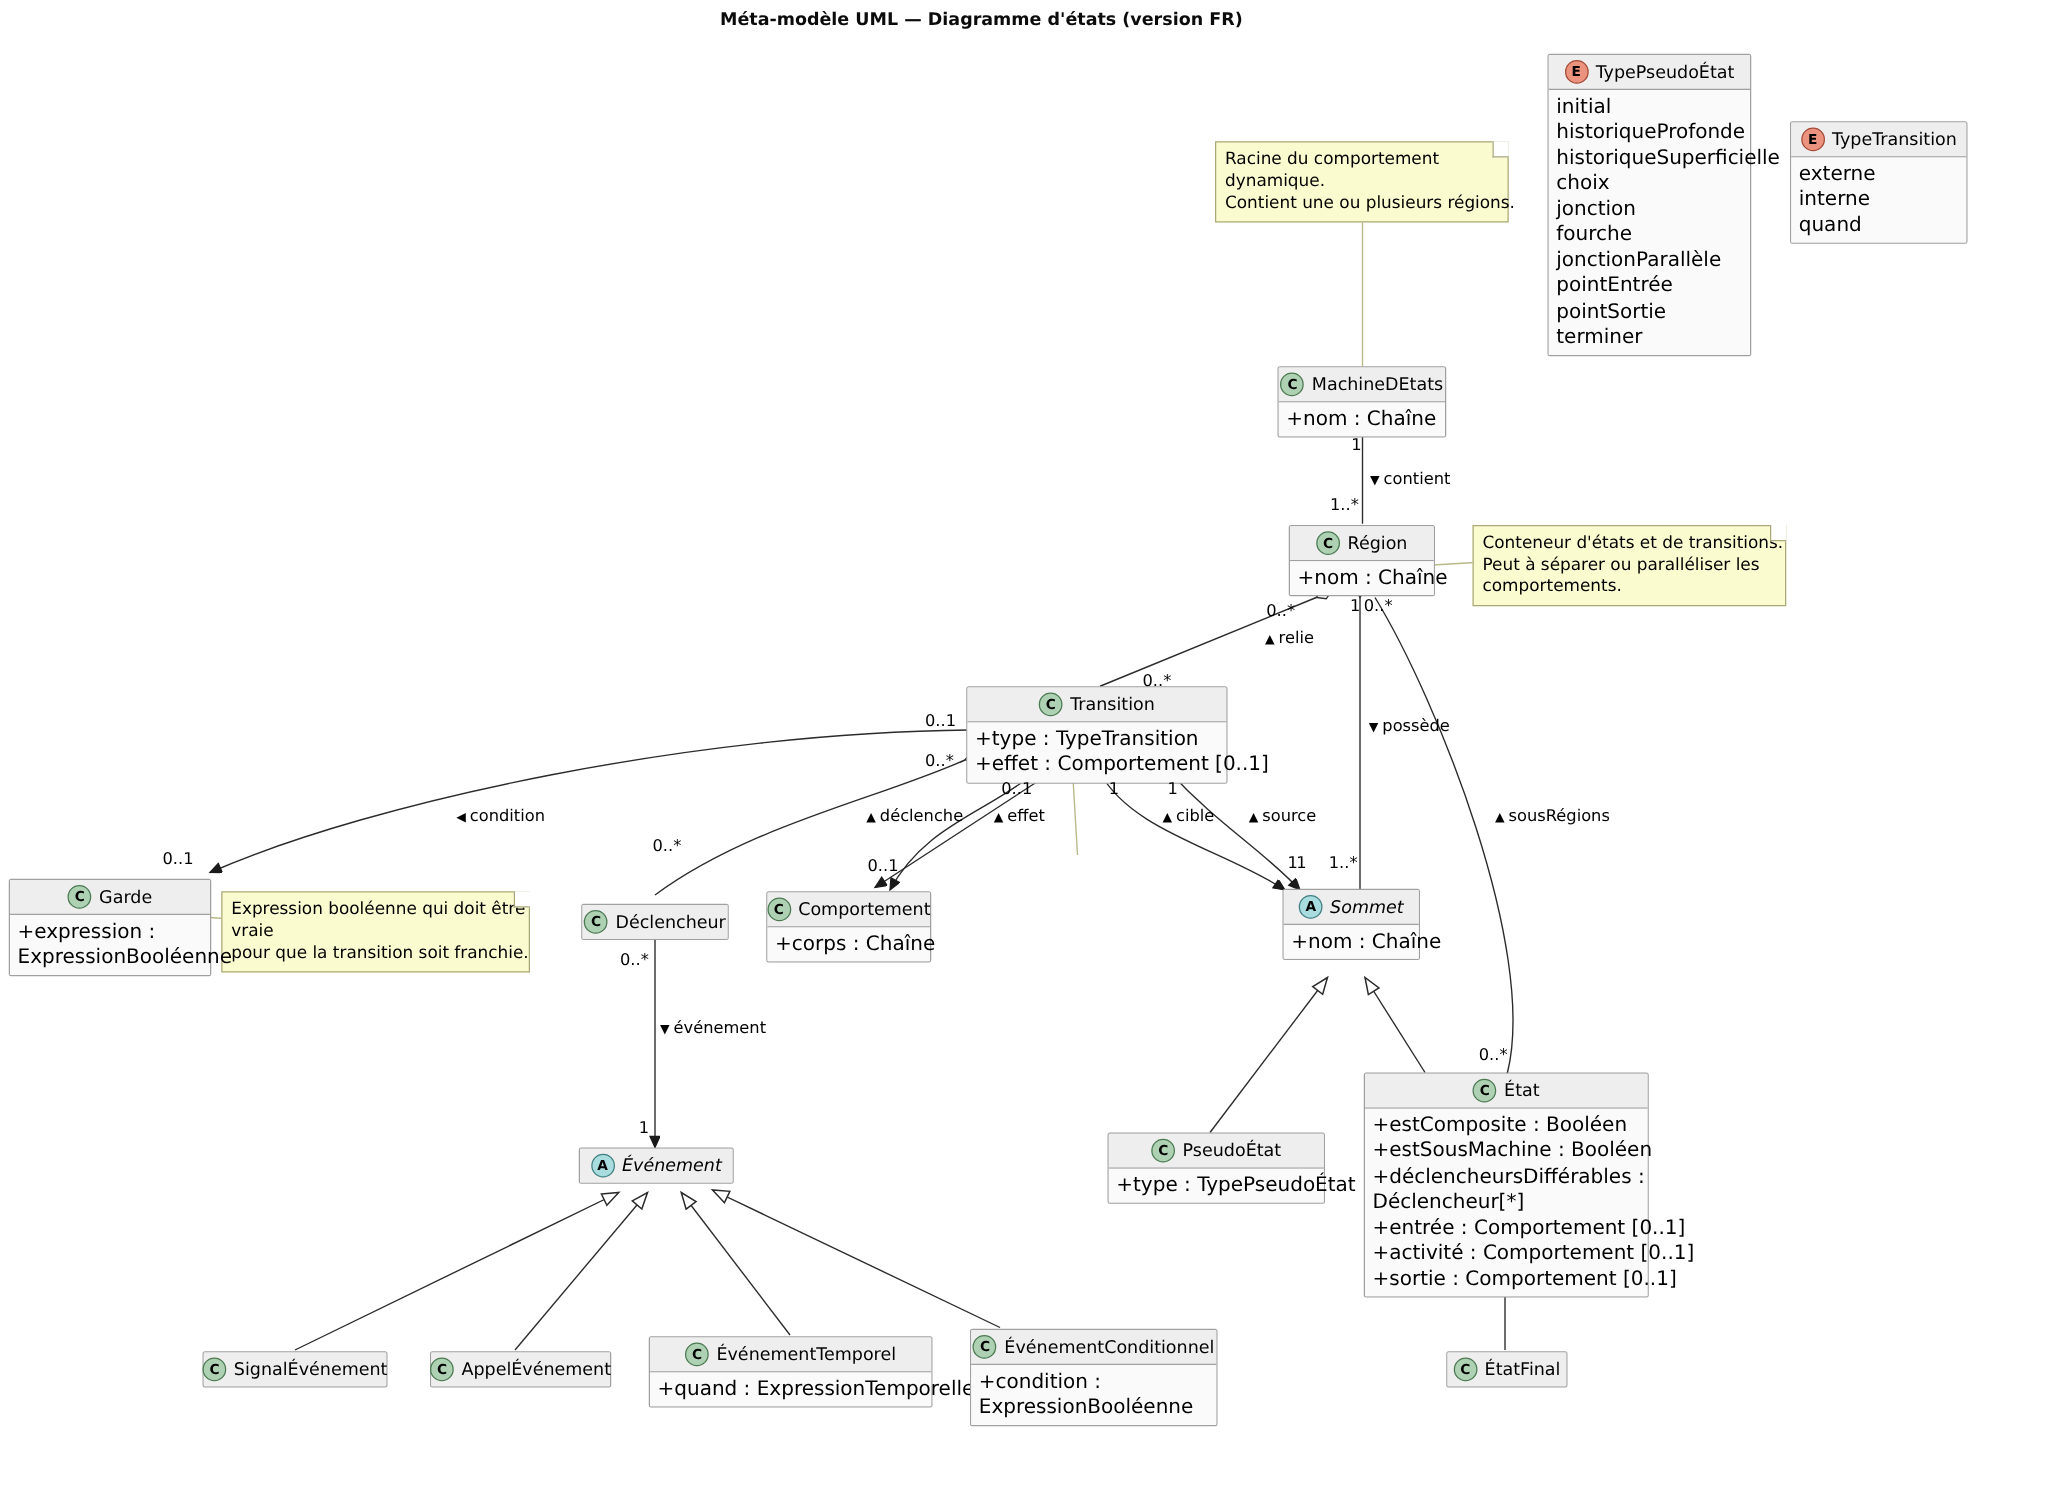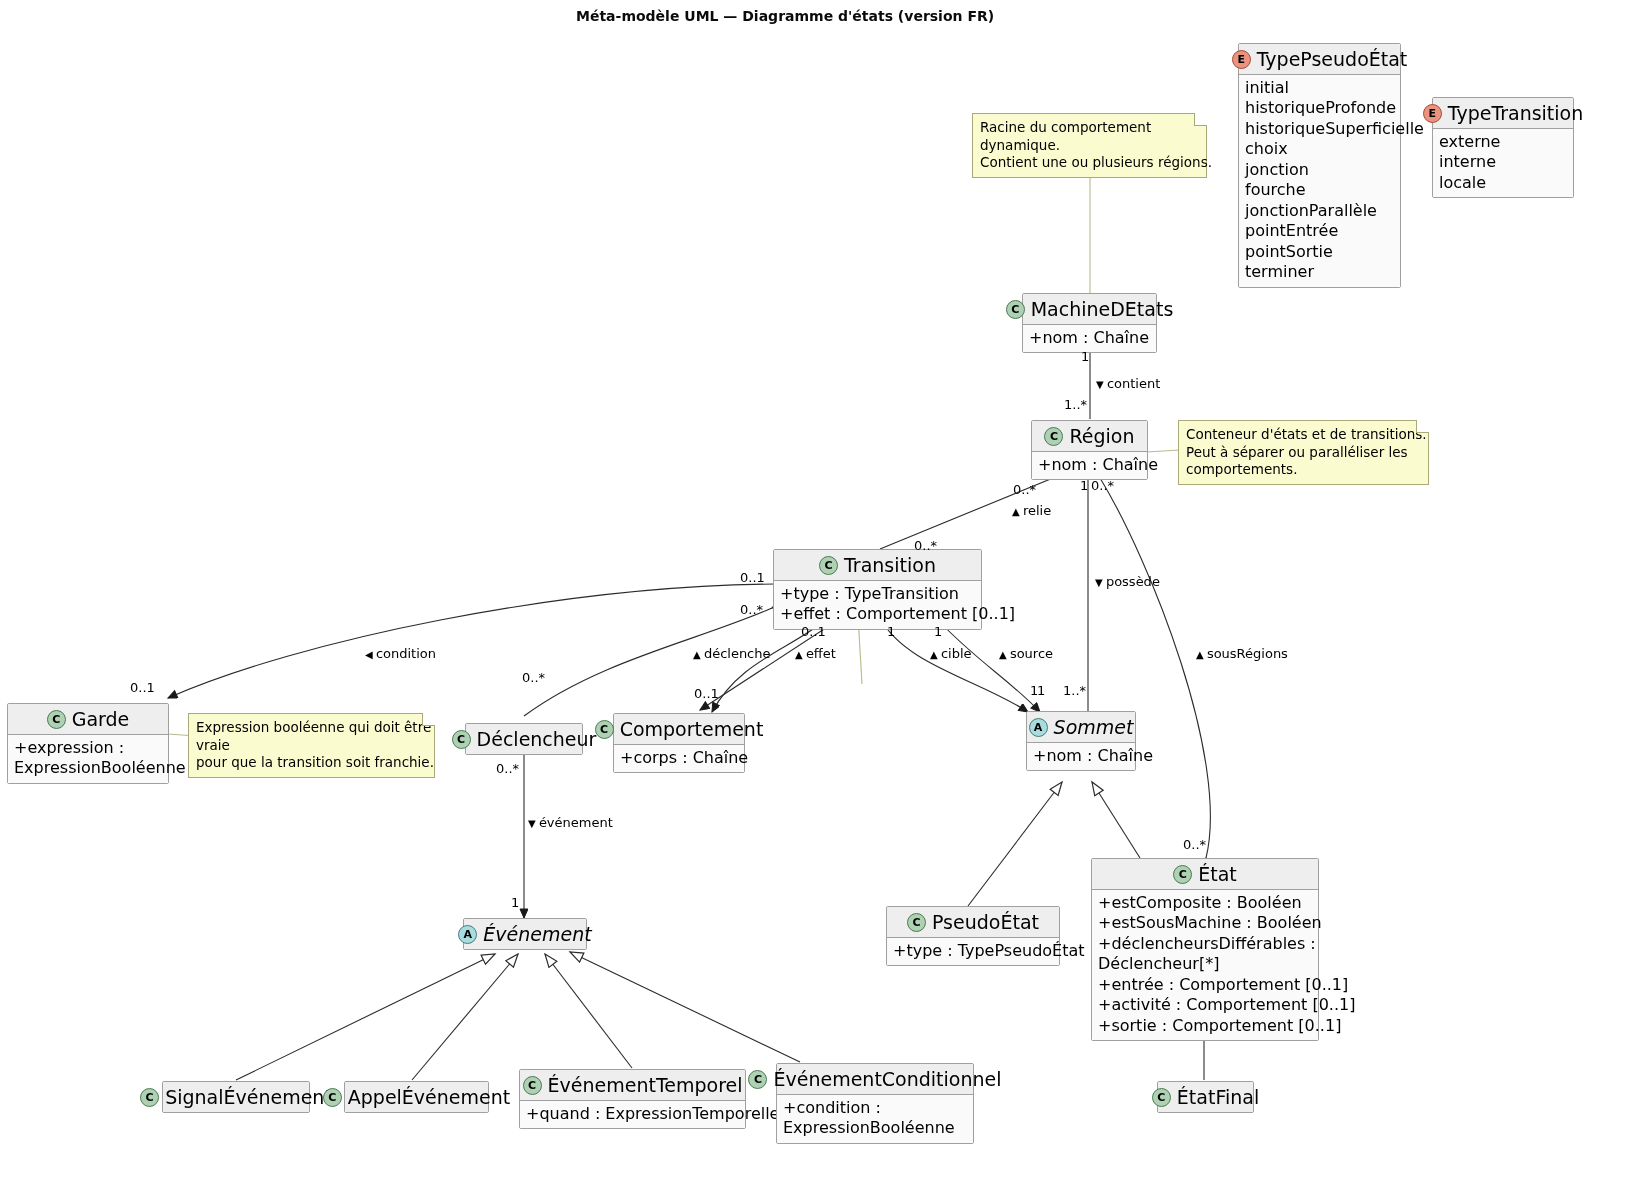--- a/index.html
+++ b/index.html
@@ -11,21 +11,21 @@
 
   
   .uml{position:absolute;border:1px solid #a0a0a0;background:#f6f6f6;
        box-shadow:0 0 0 0 rgba(0,0,0,0);border-radius:2px;}
   .uml .hdr{display:flex;align-items:center;justify-content:center;gap:6px;
             padding:4px 8px;background:#eeeeee;border-bottom:1px solid #a0a0a0;
             font-size:14.5px;white-space:nowrap;}
   .uml.noattrs .hdr{border-bottom:none;}
   .uml .attrs{padding:3px 6px 4px 6px;background:#fafafa;font-size:16px;line-height:1.28;}
   .uml .attrs div{white-space:nowrap;}
-  .uml .nm{font-size:19px;}
+  .uml .nm{font-size:14px;}
   .uml .nm.abstract{font-style:italic;}
 
   .badge{width:17px;height:17px;border-radius:50%;display:inline-flex;
          align-items:center;justify-content:center;font-size:11px;font-weight:bold;
          font-family:"DejaVu Sans","Liberation Sans",sans-serif;flex:0 0 auto;}
   .badge.c{background:#add1b2;border:1px solid #4b7a52;color:#000;}
   .badge.a{background:#a9dcdf;border:1px solid #3f7f80;color:#000;}
   .badge.e{background:#eb937f;border:1px solid #a34a36;color:#000;}
 
   
@@ -131,39 +131,39 @@
   </div>
 
   <div class="uml" style="left:1432px;top:97px;width:140px;">
     <div class="hdr">
       <span class="badge e">E</span>
       <span class="nm">TypeTransition</span>
     </div>
     <div class="attrs">
       <div>externe</div>
       <div>interne</div>
-      <div>locale</div>
+      <div>quand</div>
     </div>
   </div>
 
   <div class="note" style="left:972px;top:113px;width:218px;">
     <div class="fold"></div>
     <div>Racine du comportement</div>
     <div>dynamique.</div>
     <div>Contient une ou plusieurs régions.</div>
   </div>
 
   <div class="note" style="left:1178px;top:420px;width:234px;">
     <div class="fold"></div>
     <div>Conteneur d'états et de transitions.</div>
     <div>Peut à séparer ou paralléliser les</div>
     <div>comportements.</div>
   </div>
 
-  <div class="note" style="left:188px;top:713px;width:230px;">
+  <div class="note" style="left:177px;top:713px;width:230px;">
     <div class="fold"></div>
     <div>Expression booléenne qui doit être</div>
     <div>vraie</div>
     <div>pour que la transition soit franchie.</div>
   </div>
 
 
   <div class="uml" style="left:1022px;top:293px;width:133px;">
     <div class="hdr">
       <span class="badge c">C</span>

